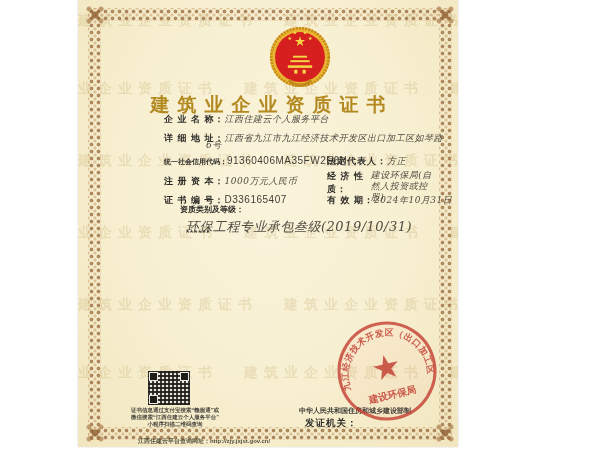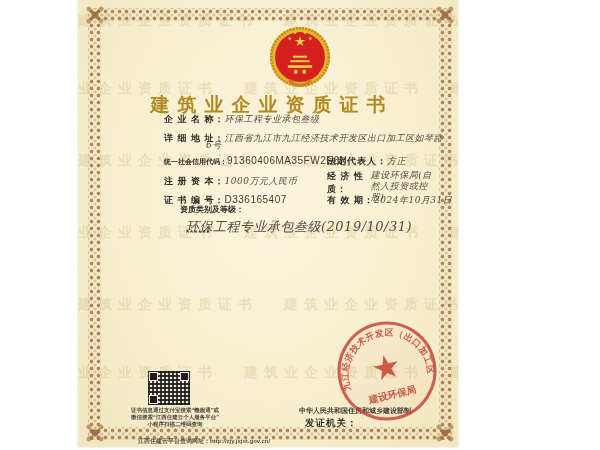--- a/index.html
+++ b/index.html
@@ -123,21 +123,21 @@
     <rect x="35" y="55" width="30" height="3" fill="#f7d346"></rect>
     <rect x="31" y="63" width="38" height="4" fill="#f7d346"></rect>
     <rect x="41" y="70" width="5" height="6" fill="#f7d346"></rect>
     <rect x="54" y="70" width="5" height="6" fill="#f7d346"></rect>
     <path d="M33,86 a22,22 0 0,0 34,0" stroke="#c28a1e" stroke-width="5" fill="none"></path>
   </svg>
 
   <div class="abs" id="title">建筑业企业资质证书</div>
 
   <div class="abs row" style="top:108px">
-    <span class="lbl">企 业 名 称：</span><span class="val">环保工程专业承包叁级</span>
+    <span class="lbl">企 业 名 称：</span><span class="val">江西住建云个人服务平台</span>
   </div>
 
   <div class="abs row" style="top:127px">
     <span class="lbl">详 细 地 址：</span><span class="val">江西省九江市九江经济技术开发区出口加工区如琴路</span>
   </div>
   <div class="abs val" style="left:128px;top:139px">6号</div>
 
   <div class="abs row" style="top:150px">
     <span class="lbl small">统一社会信用代码：</span><span class="val mono">91360406MA35FW2E6N</span>
     <span class="col2">

